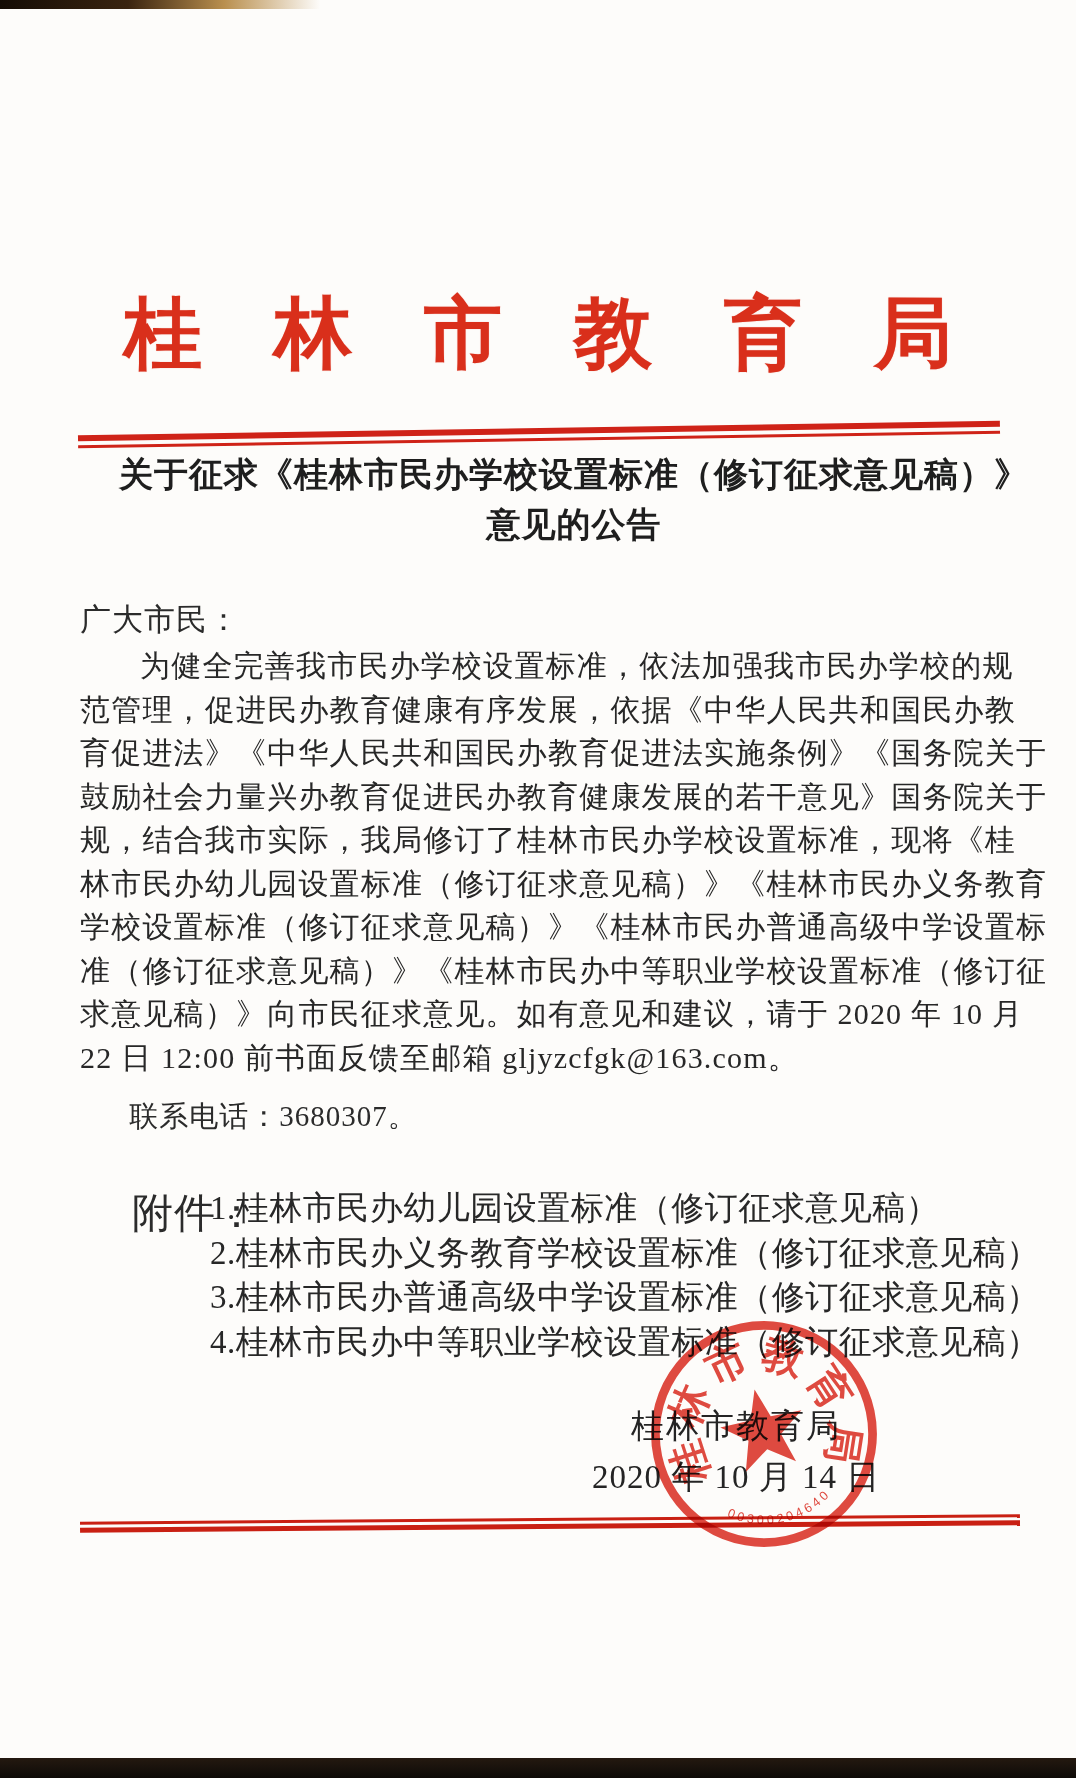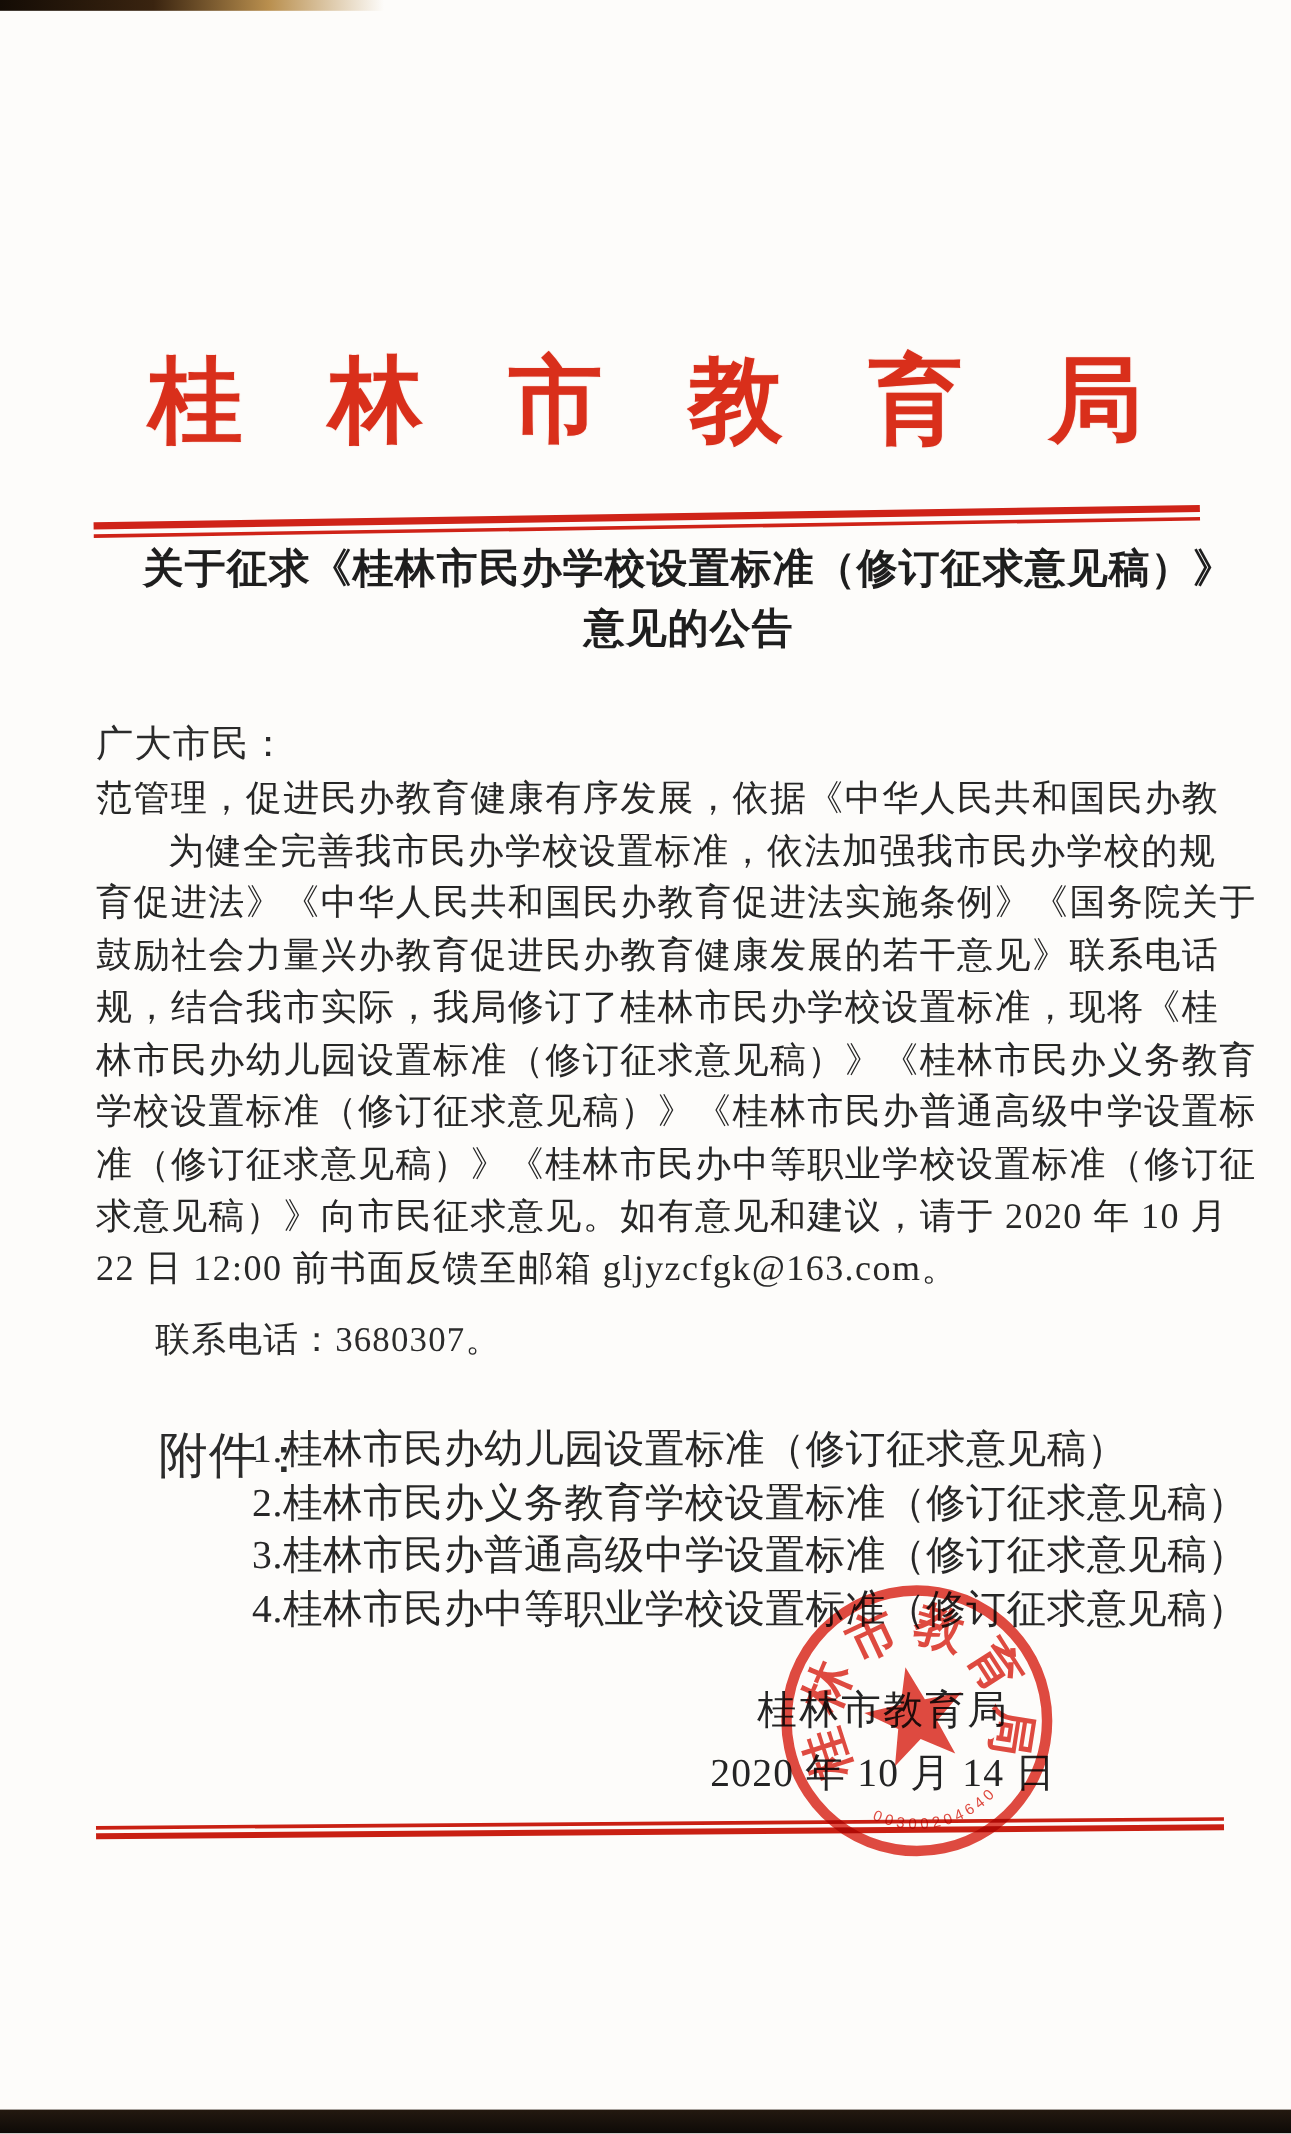--- a/index.html
+++ b/index.html
@@ -106,24 +106,24 @@
   </div>
 
   <div class="doc-title">
     <div>关于征求《桂林市民办学校设置标准（修订征求意见稿）》</div>
     <div>意见的公告</div>
   </div>
 
   <div class="salutation">广大市民：</div>
 
   <div class="body-block">
+    <div class="body-line indent">为健全完善我市民办学校设置标准，依法加强我市民办学校的规</div>
     <div class="body-line">范管理，促进民办教育健康有序发展，依据《中华人民共和国民办教</div>
-    <div class="body-line indent">为健全完善我市民办学校设置标准，依法加强我市民办学校的规</div>
     <div class="body-line">育促进法》《中华人民共和国民办教育促进法实施条例》《国务院关于</div>
-    <div class="body-line">鼓励社会力量兴办教育促进民办教育健康发展的若干意见》联系电话</div>
+    <div class="body-line">鼓励社会力量兴办教育促进民办教育健康发展的若干意见》国务院关于</div>
     <div class="body-line">规，结合我市实际，我局修订了桂林市民办学校设置标准，现将《桂</div>
     <div class="body-line">林市民办幼儿园设置标准（修订征求意见稿）》《桂林市民办义务教育</div>
     <div class="body-line">学校设置标准（修订征求意见稿）》《桂林市民办普通高级中学设置标</div>
     <div class="body-line">准（修订征求意见稿）》《桂林市民办中等职业学校设置标准（修订征</div>
     <div class="body-line">求意见稿）》向市民征求意见。如有意见和建议，请于 2020 年 10 月</div>
     <div class="body-line">22 日 12:00 前书面反馈至邮箱 gljyzcfgk@163.com。</div>
   </div>
 
   <div class="contact-line">联系电话：3680307。</div>
 

